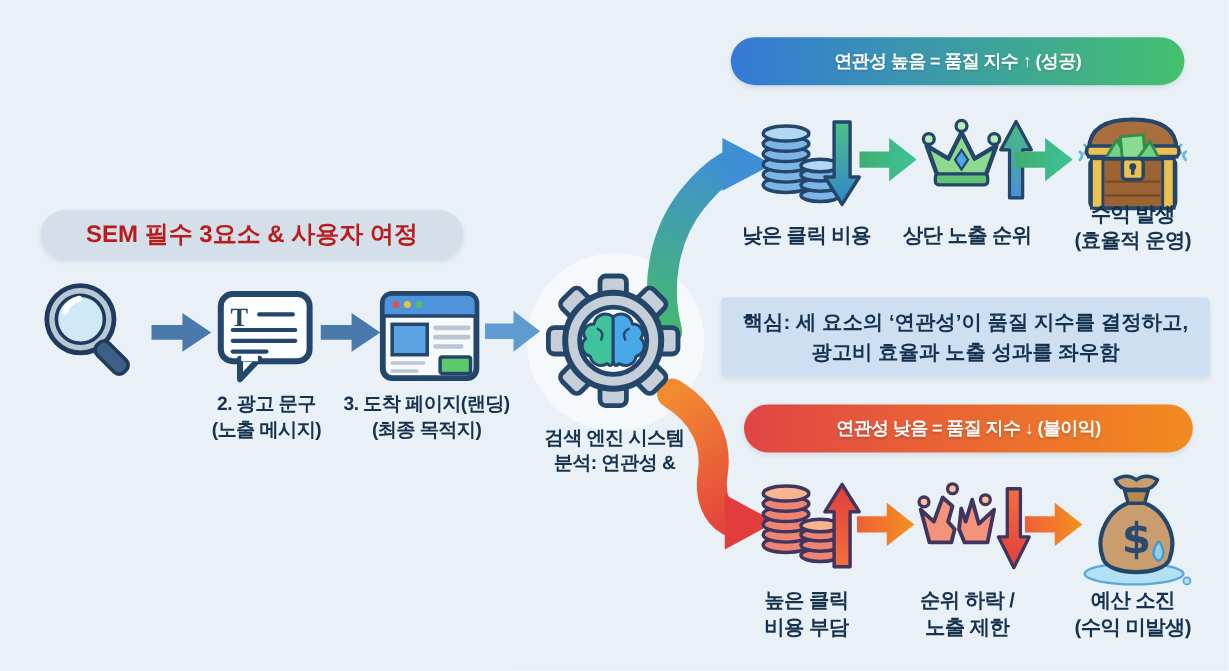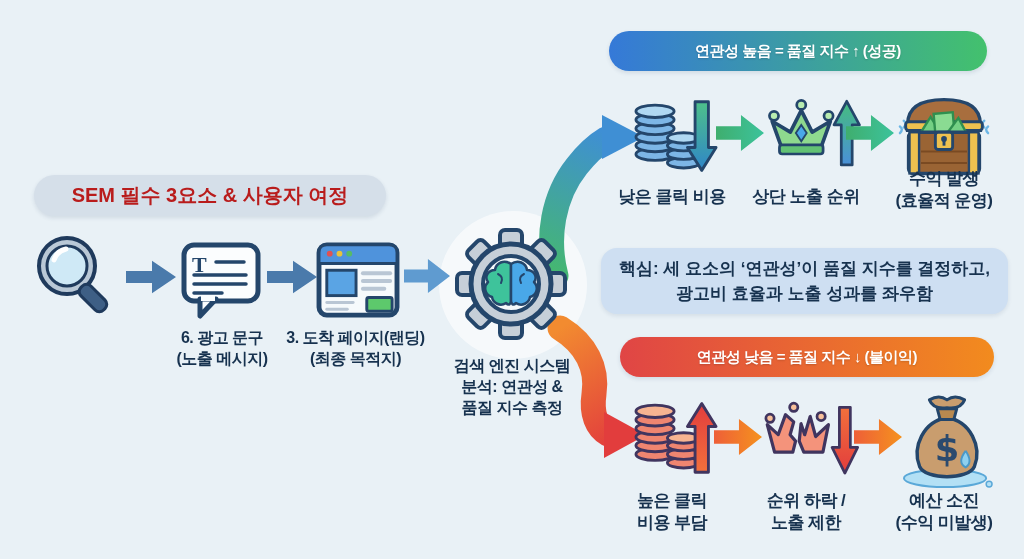--- a/index.html
+++ b/index.html
@@ -2,21 +2,21 @@
 <html><head>
 <meta charset="utf-8">
 <style>
   html,body{margin:0;padding:0}
   .canvas{position:relative;width:1024px;height:559px;background:#e9f1f6;font-family:"Liberation Sans",sans-serif;overflow:hidden}
   .pill{position:absolute;display:flex;align-items:center;justify-content:center;border-radius:22px;font-weight:bold;box-shadow:0 2px 4px rgba(30,58,95,.12)}
   .title-pill{left:34px;top:175px;width:352px;height:41px;background:#d5dfe9;color:#b91c1c;font-size:20px}
   .banner{color:#ffffff;font-size:15px;letter-spacing:-0.5px;text-shadow:0 1px 2px rgba(0,0,0,.18)}
   .banner-success{left:609px;top:31px;width:378px;height:40px;background:linear-gradient(90deg,#3579d8,#43c16d)}
   .banner-fail{left:620px;top:337px;width:374px;height:40px;background:linear-gradient(90deg,#e04545,#f28b1e)}
-  .note{position:absolute;left:601px;top:248px;width:407px;height:66px;background:#cedff2;border-radius:16px;display:flex;flex-direction:column;align-items:center;justify-content:center;color:#17324f;font-weight:bold;font-size:17px;line-height:1.5;text-align:center;box-shadow:0 2px 4px rgba(30,58,95,.10)}
+  .note{position:absolute;left:601px;top:248px;width:407px;height:66px;background:#cedff2;border-radius:4px;display:flex;flex-direction:column;align-items:center;justify-content:center;color:#17324f;font-weight:bold;font-size:17px;line-height:1.5;text-align:center;box-shadow:0 2px 4px rgba(30,58,95,.10)}
   .lbl{position:absolute;text-align:center;color:#17324f;font-weight:bold;font-size:16px;line-height:1.3;letter-spacing:-0.5px}
   .lbl span{display:block}
   .lbl-lg{font-size:17px}
   .arrow{position:absolute;clip-path:polygon(0 33%,52% 33%,52% 5%,100% 50%,52% 95%,52% 67%,0 67%)}
   .arrow-steel{background:#4a7aab}
   .arrow-light{background:#5f9bd0}
   .arrow-green{background:linear-gradient(90deg,#3fae6e,#3cc39b)}
   .arrow-orange{background:linear-gradient(90deg,#ee5f38,#f5921e)}
   .icon{position:absolute}
   .icon svg{display:block;width:100%;height:100%}
@@ -121,31 +121,30 @@
       <circle cx="60" cy="60" r="40" fill="#c6cfd8" stroke="#24466b" stroke-width="5"></circle>
       <circle cx="60" cy="60" r="28" fill="#f4f8fa" stroke="#24466b" stroke-width="4"></circle>
       <path d="M 60 40 C 53 35 45 39 44 46 C 37 46 33 53 37 58 C 32 63 34 71 41 73 C 42 79 49 83 55 79 C 58 82 60 80 60 76 Z" fill="#3ec39b" stroke="#24466b" stroke-width="2.5" stroke-linejoin="round"></path>
       <path d="M 60 40 C 67 35 75 39 76 46 C 83 46 87 53 83 58 C 88 63 86 71 79 73 C 78 79 71 83 65 79 C 62 82 60 80 60 76 Z" fill="#49a8e8" stroke="#24466b" stroke-width="2.5" stroke-linejoin="round"></path>
       <path d="M 47 50 q 6 3 3 9" stroke="#24466b" stroke-width="2" fill="none" stroke-linecap="round"></path>
       <path d="M 73 50 q -6 3 -3 9" stroke="#24466b" stroke-width="2" fill="none" stroke-linecap="round"></path>
     </svg>
   </div>
 
   <div class="lbl" style="left:157px;top:328px;width:130px">
-    <span>6. 광고 문구</span>
+    <span>2. 광고 문구</span>
     <span>(노출 메시지)</span>
   </div>
   <div class="lbl" style="left:283px;top:328px;width:145px">
     <span>3. 도착 페이지(랜딩)</span>
     <span>(최종 목적지)</span>
   </div>
   <div class="lbl" style="left:437px;top:356px;width:150px">
     <span>검색 엔진 시스템</span>
     <span>분석: 연관성 &amp;</span>
-    <span>품질 지수 측정</span>
   </div>
 
   <div class="pill banner banner-success">
     <span>연관성 높음 = 품질 지수 ↑ (성공)</span>
   </div>
 
   <div class="icon" style="left:632px;top:96px;width:88px;height:82px">
     <svg viewBox="0 0 92 86">
       <defs>
         <linearGradient id="gradBlueDown" x1="0" y1="0" x2="0" y2="1">

